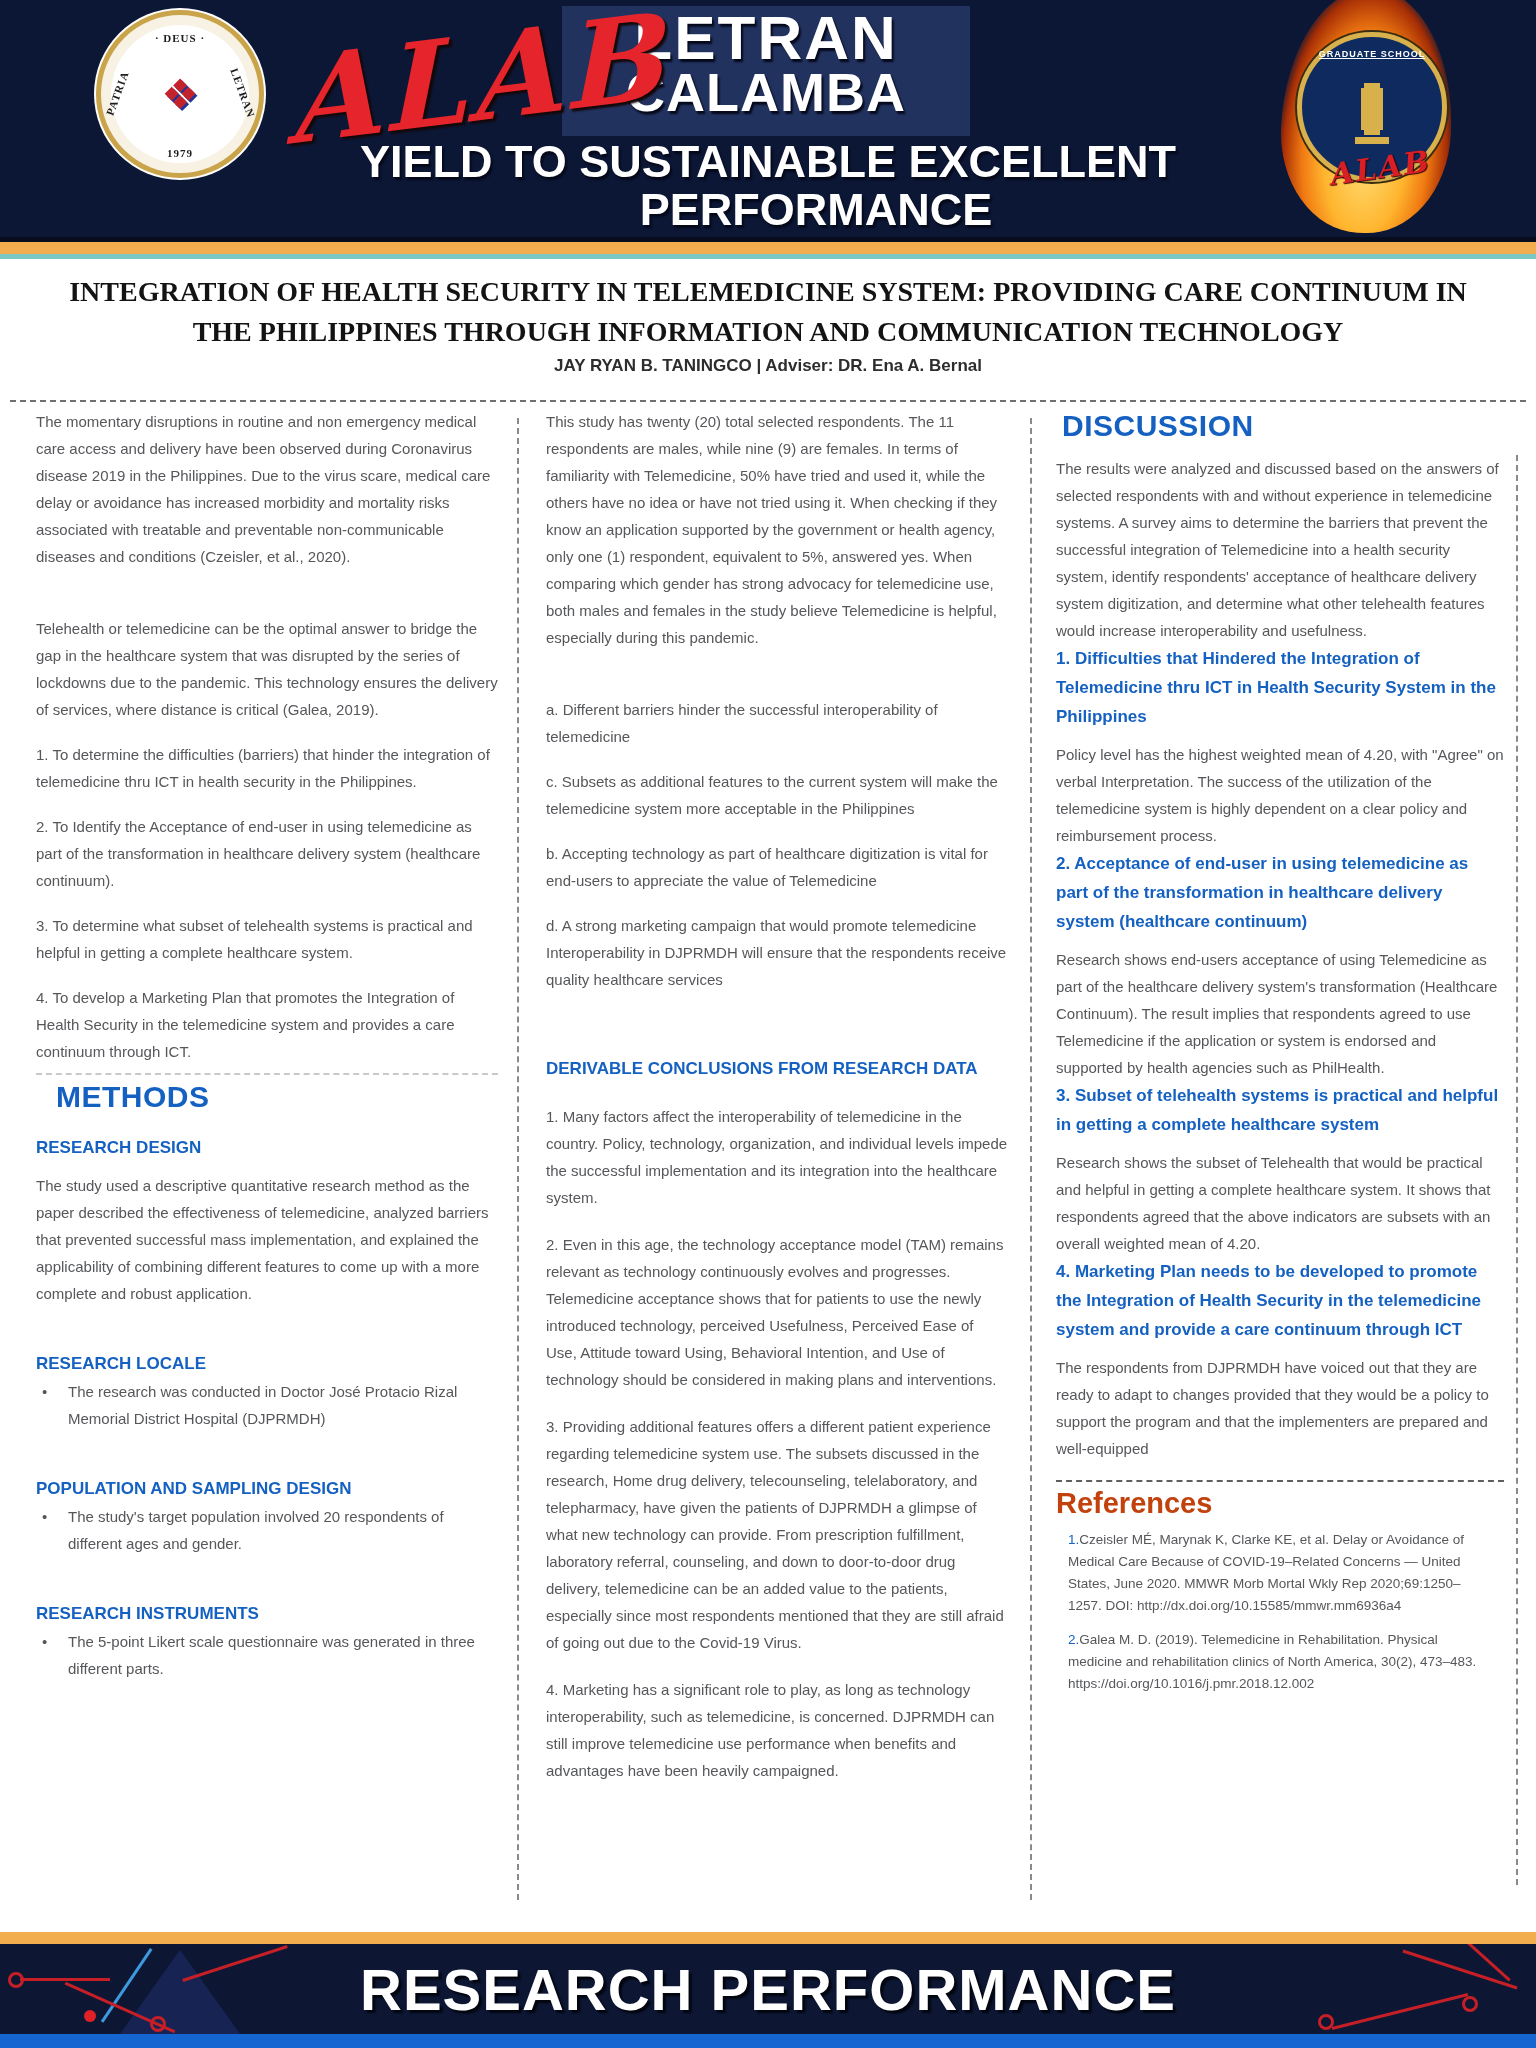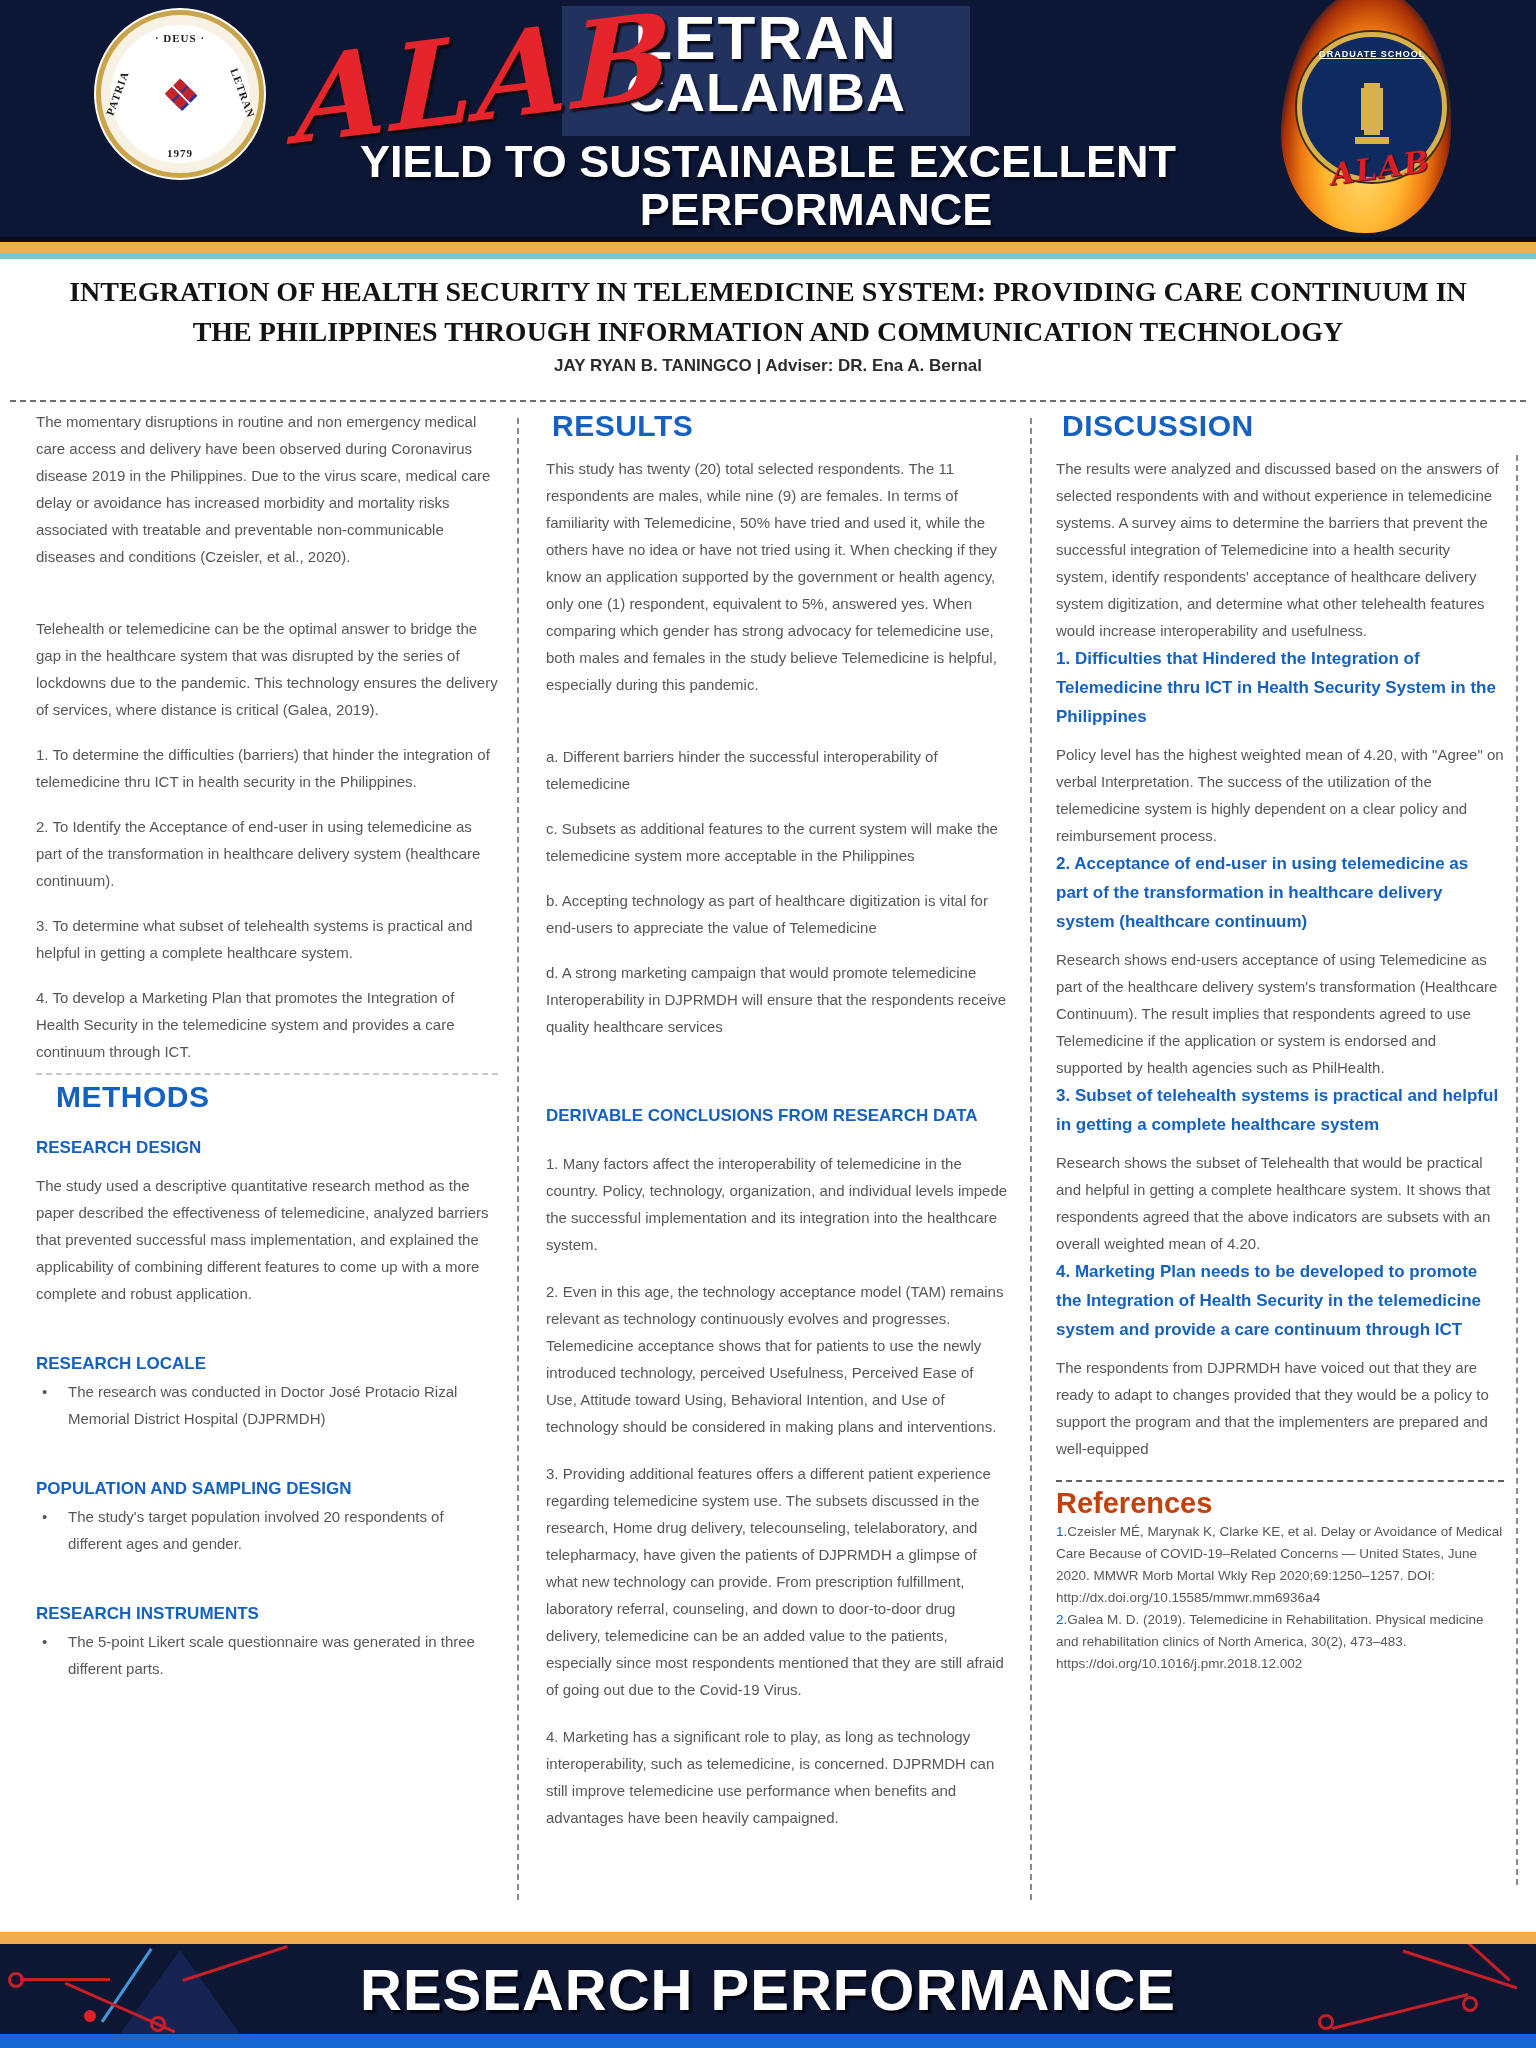--- a/index.html
+++ b/index.html
@@ -61,21 +61,21 @@
   .para{margin:0;}
   .mt-lg{margin-top:45px;} .mt-md{margin-top:18px;} .mt-sm{margin-top:10px;}
   .subhead{font-size:17px;line-height:29px;font-weight:bold;color:#1561c2;margin:0;}
   .bullet-item{position:relative;padding-left:32px;margin:0;}
   .bullet-item .dot{position:absolute;left:6px;top:0;}
   .hline-light{border-top:2px dashed #c9c9c9;margin:8px 0 4px 0;}
   .hline-dark{border-top:2px dashed #5f5f5f;margin:18px 0 0 0;}
   .methods-gap{margin-top:42px;}
   .conc-gap{margin-top:20px;}
   h2.refhead{font-size:29px;color:#c2410c;margin:8px 0 4px 0;font-weight:bold;}
-  .ref{font-size:13.5px;line-height:22px;margin:0;color:#56575a;}
+  .ref{font-size:13.5px;line-height:22px;margin:12px;color:#56575a;}
   .ref .refnum{color:#1561c2;}
   
   .footer-orange{position:absolute;left:0;top:1932px;width:100%;height:12px;background:#f2ad4e;}
   .footer{position:absolute;left:0;top:1944px;width:100%;height:90px;background:#0d1734;overflow:hidden;}
   .footer-banner{position:absolute;left:0;top:12px;width:100%;text-align:center;color:#fff;font-weight:bold;font-size:58px;letter-spacing:1px;text-shadow:3px 3px 2px #03060f;}
   .footer-strip{position:absolute;left:0;top:2034px;width:100%;height:14px;background:#1566d0;}
   .fd{position:absolute;background:#c61f26;height:3px;}
   .fd-node{position:absolute;width:10px;height:10px;border:3px solid #c61f26;border-radius:50%;background:transparent;}
   .fd-dot{position:absolute;width:12px;height:12px;border-radius:50%;background:#e02127;}
   .mountain{position:absolute;left:120px;top:6px;width:0;height:0;border-left:60px solid transparent;border-right:60px solid transparent;border-bottom:84px solid #172453;}
@@ -146,21 +146,20 @@
   <p class="bullet-item mt-sm"><span class="dot">•</span><span>The research was conducted in Doctor José Protacio Rizal Memorial District Hospital (DJPRMDH)</span></p>
 
   <p class="subhead methods-gap">POPULATION AND SAMPLING DESIGN</p>
   <p class="bullet-item mt-sm"><span class="dot">•</span><span>The study's target population involved 20 respondents of different ages and gender.</span></p>
 
   <p class="subhead methods-gap">RESEARCH INSTRUMENTS</p>
   <p class="bullet-item mt-sm"><span class="dot">•</span><span>The 5-point Likert scale questionnaire was generated in three different parts.</span></p>
 </div>
 
 <div class="col col2">
-  <h2 class="colhead">RESULTS</h2>
   <p class="para">This study has twenty (20) total selected respondents. The 11 respondents are males, while nine (9) are females. In terms of familiarity with Telemedicine, 50% have tried and used it, while the others have no idea or have not tried using it. When checking if they know an application supported by the government or health agency, only one (1) respondent, equivalent to 5%, answered yes. When comparing which gender has strong advocacy for telemedicine use, both males and females in the study believe Telemedicine is helpful, especially during this pandemic.</p>
   <p class="para mt-lg">a. Different barriers hinder the successful interoperability of telemedicine</p>
   <p class="para mt-md">c. Subsets as additional features to the current system will make the telemedicine system more acceptable in the Philippines</p>
   <p class="para mt-md">b. Accepting technology as part of healthcare digitization is vital for end-users to appreciate the value of Telemedicine</p>
   <p class="para mt-md">d. A strong marketing campaign that would promote telemedicine Interoperability in DJPRMDH will ensure that the respondents receive quality healthcare services</p>
 
   <p class="subhead" style="margin-top:61px;">DERIVABLE CONCLUSIONS FROM RESEARCH DATA</p>
   <p class="para conc-gap">1. Many factors affect the interoperability of telemedicine in the country. Policy, technology, organization, and individual levels impede the successful implementation and its integration into the healthcare system.</p>
   <p class="para conc-gap">2. Even in this age, the technology acceptance model (TAM) remains relevant as technology continuously evolves and progresses. Telemedicine acceptance shows that for patients to use the newly introduced technology, perceived Usefulness, Perceived Ease of Use, Attitude toward Using, Behavioral Intention, and Use of technology should be considered in making plans and interventions.</p>
   <p class="para conc-gap">3. Providing additional features offers a different patient experience regarding telemedicine system use. The subsets discussed in the research, Home drug delivery, telecounseling, telelaboratory, and telepharmacy, have given the patients of DJPRMDH a glimpse of what new technology can provide. From prescription fulfillment, laboratory referral, counseling, and down to door-to-door drug delivery, telemedicine can be an added value to the patients, especially since most respondents mentioned that they are still afraid of going out due to the Covid-19 Virus.</p>

